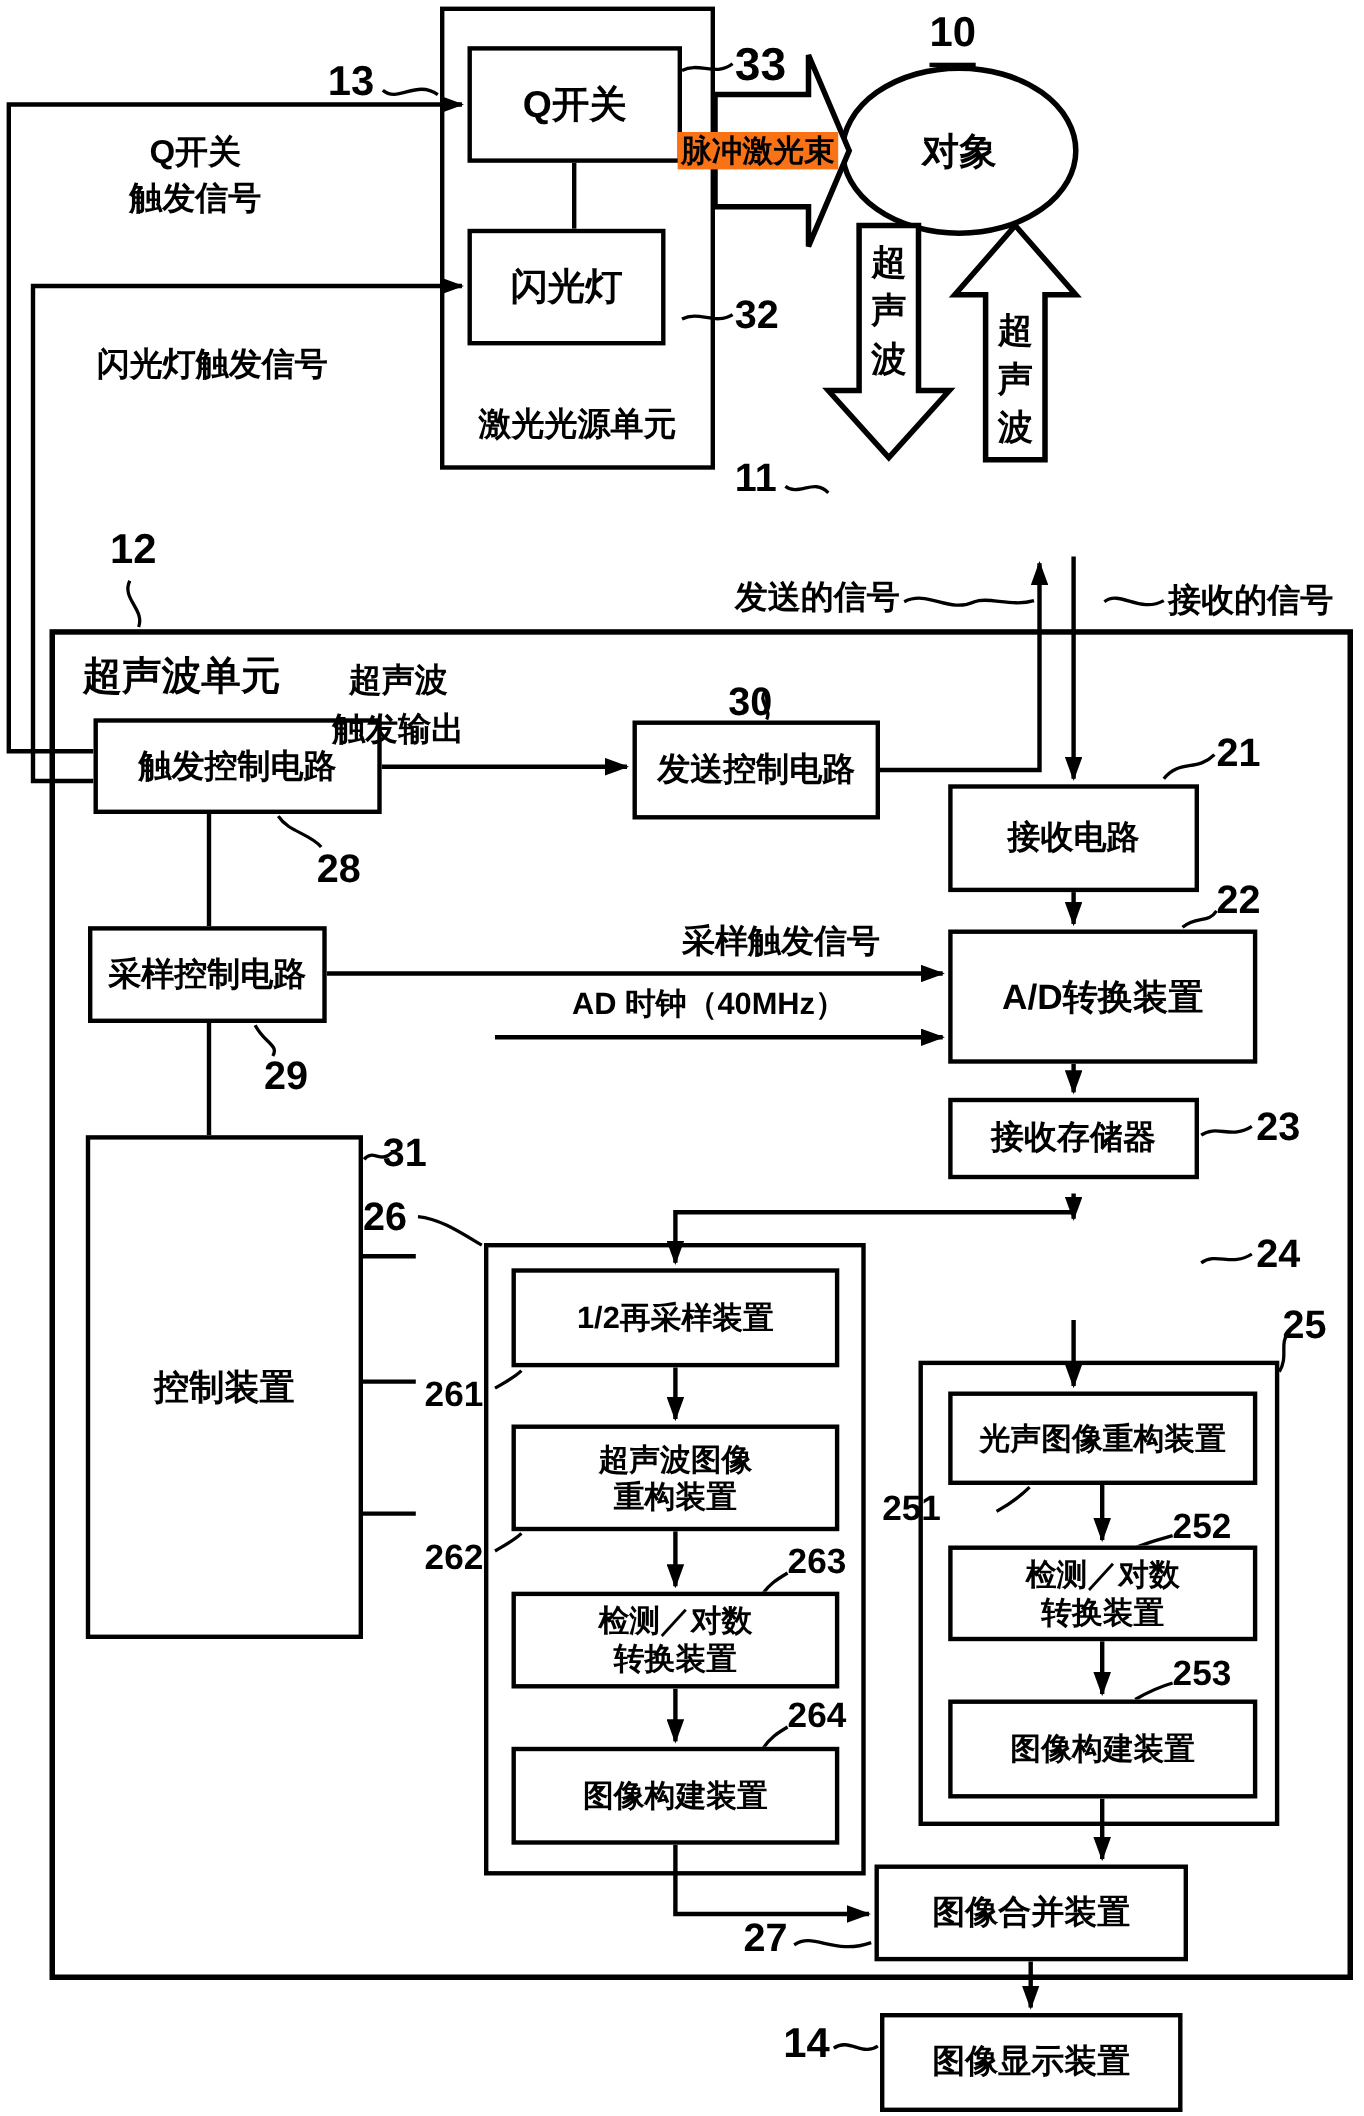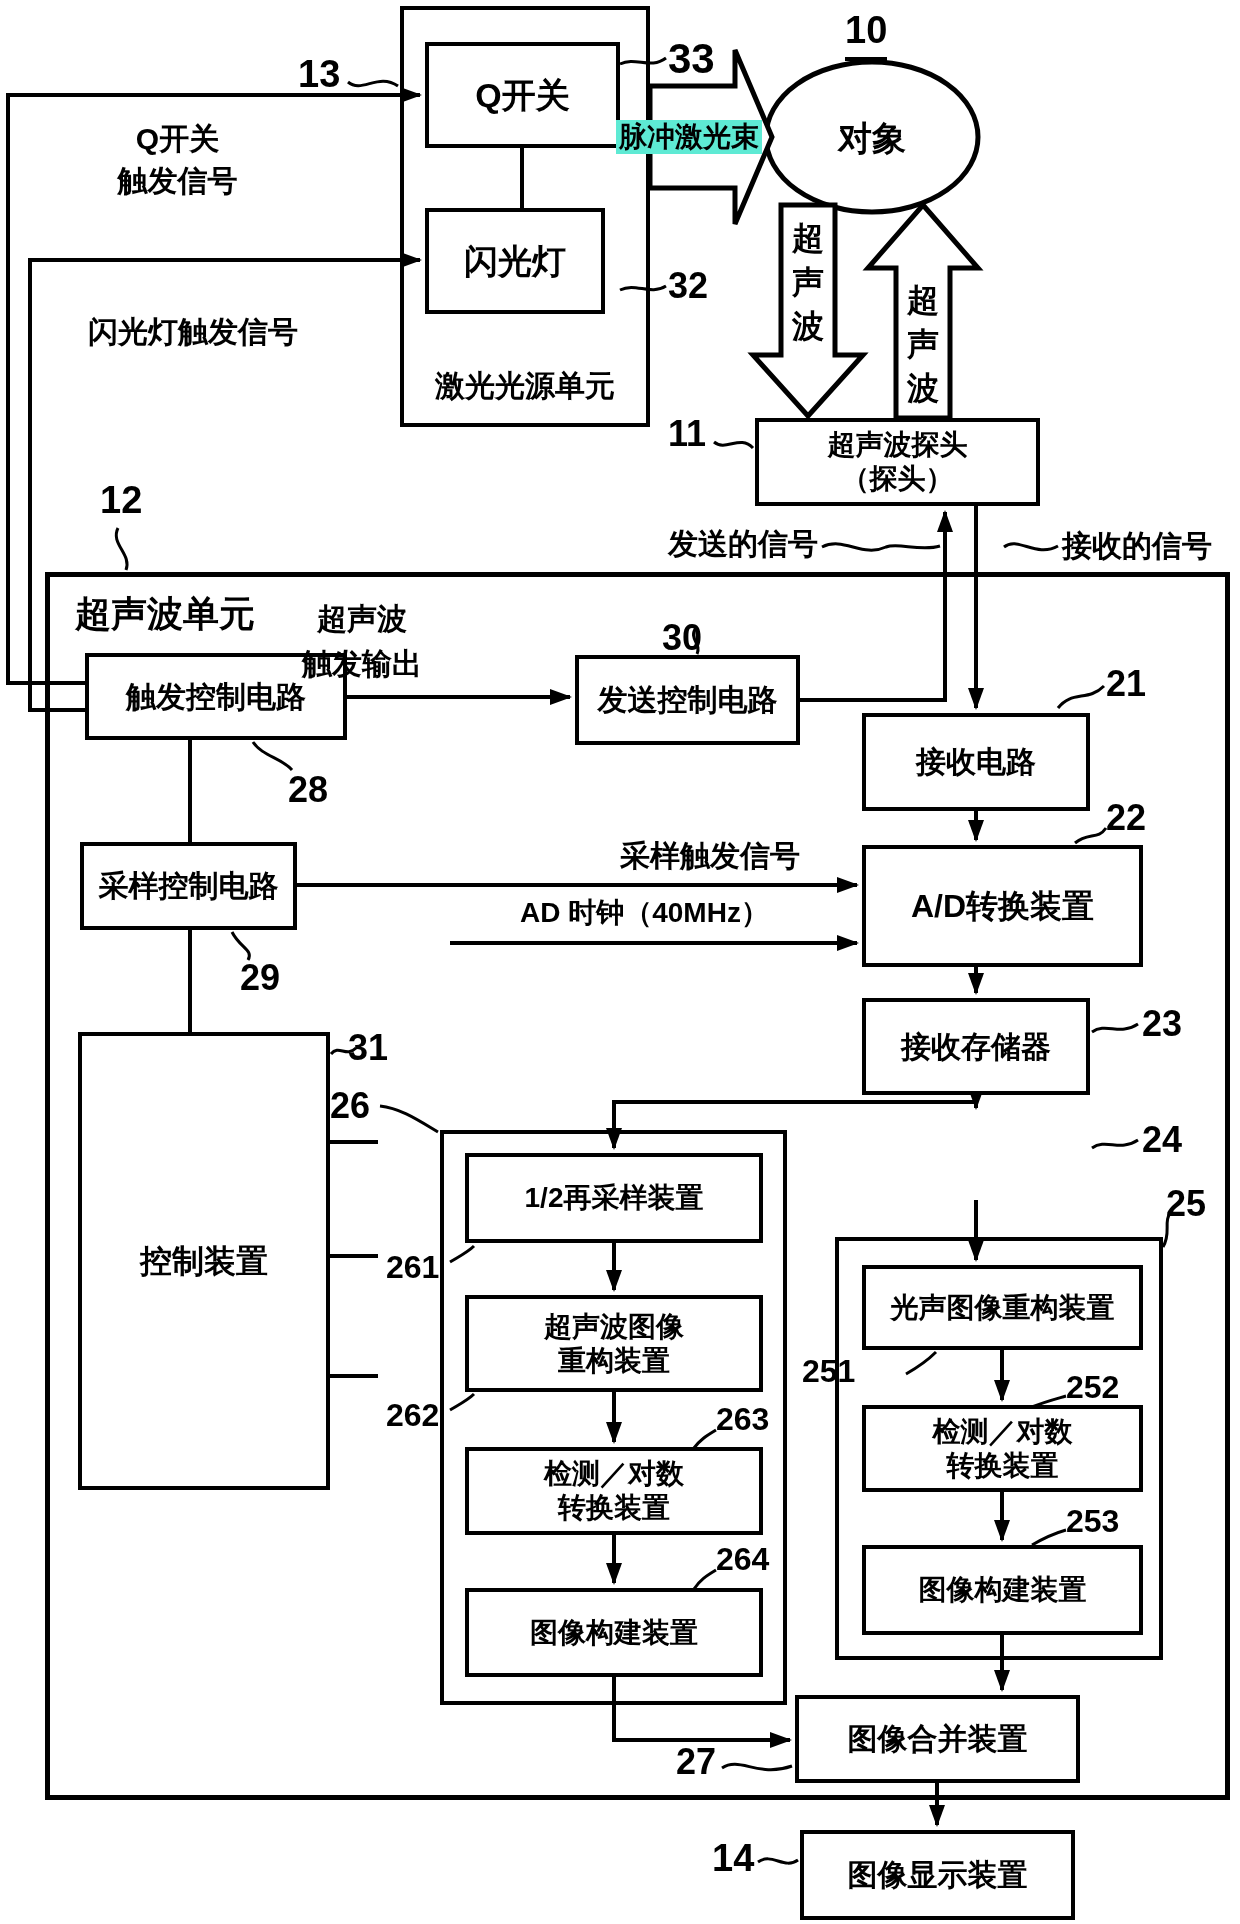--- a/index.html
+++ b/index.html
@@ -13,21 +13,21 @@
     flex-direction:column;align-items:center;justify-content:center;
     font-weight:bold;z-index:2;box-sizing:border-box;text-align:center;line-height:1.2;
   }
   .group{background:transparent;}
   .thick{border-width:5px;}
   .lbl{position:absolute;font-weight:bold;white-space:nowrap;z-index:3;line-height:1.2;}
   .center{text-align:center;}
   .vtext{position:absolute;font-weight:bold;z-index:3;width:36px;line-height:1.38;
          word-break:break-all;text-align:center;}
   .ul{border-bottom:4px solid #000;padding-bottom:3px;}
-  .whitebg{background:#5eead4;padding:0 3px;}
+  .whitebg{background:#f97316;padding:0 3px;}
 </style>
 </head>
 <body>
 
 <div id="canvas">
 
   <svg id="wires" width="1240" height="1924" viewBox="0 0 1240 1924">
     <defs>
       <marker id="ah" markerUnits="userSpaceOnUse" markerWidth="22" markerHeight="16" refX="20" refY="8" orient="auto">
         <path d="M0,0 L22,8 L0,16 Z" fill="#000"></path>
@@ -121,24 +121,20 @@
   <div class="lbl" style="left:88px;top:314px;font-size:30px;">闪光灯触发信号</div>
 
   <div class="lbl whitebg" style="left:616px;top:120px;font-size:28px;z-index:3;">脉冲激光束</div>
 
   <div class="lbl ul" style="left:845px;top:8px;font-size:38px;">10</div>
   <div class="lbl" style="left:838px;top:118px;font-size:34px;">对象</div>
 
   <div class="vtext" style="left:790px;top:216px;font-size:32px;">超声波</div>
   <div class="vtext" style="left:905px;top:278px;font-size:32px;">超声波</div>
 
-  <div class="box" style="left:755px;top:418px;width:285px;height:88px;font-size:28px;">
-    <div>超声波探头</div>
-    <div>（探头）</div>
-  </div>
   <div class="lbl" style="left:668px;top:412px;font-size:36px;">11</div>
 
   <div class="lbl" style="left:668px;top:526px;font-size:30px;">发送的信号</div>
   <div class="lbl" style="left:1062px;top:528px;font-size:30px;">接收的信号</div>
 
   <div class="box group thick" style="left:45px;top:572px;width:1185px;height:1228px;"></div>
   <div class="lbl" style="left:75px;top:592px;font-size:36px;">超声波单元</div>
   <div class="lbl" style="left:100px;top:478px;font-size:38px;">12</div>
 
   <div class="box" style="left:85px;top:653px;width:262px;height:87px;font-size:30px;">
@@ -167,21 +163,21 @@
   <div class="box" style="left:862px;top:713px;width:228px;height:98px;font-size:30px;">
     <span>接收电路</span>
   </div>
   <div class="lbl" style="left:1106px;top:662px;font-size:36px;">21</div>
 
   <div class="box" style="left:862px;top:845px;width:281px;height:122px;font-size:32px;">
     <span>A/D转换装置</span>
   </div>
   <div class="lbl" style="left:1106px;top:796px;font-size:36px;">22</div>
 
-  <div class="box" style="left:862px;top:998px;width:228px;height:97px;font-size:30px;">
+  <div class="box" style="left:862px;top:998px;width:228px;height:74px;font-size:30px;">
     <span>接收存储器</span>
   </div>
   <div class="lbl" style="left:1142px;top:1002px;font-size:36px;">23</div>
 
   <div class="lbl" style="left:1142px;top:1118px;font-size:36px;">24</div>
 
   <div class="box" style="left:78px;top:1032px;width:252px;height:458px;font-size:32px;">
     <span>控制装置</span>
   </div>
   <div class="lbl" style="left:348px;top:1026px;font-size:36px;">31</div>

